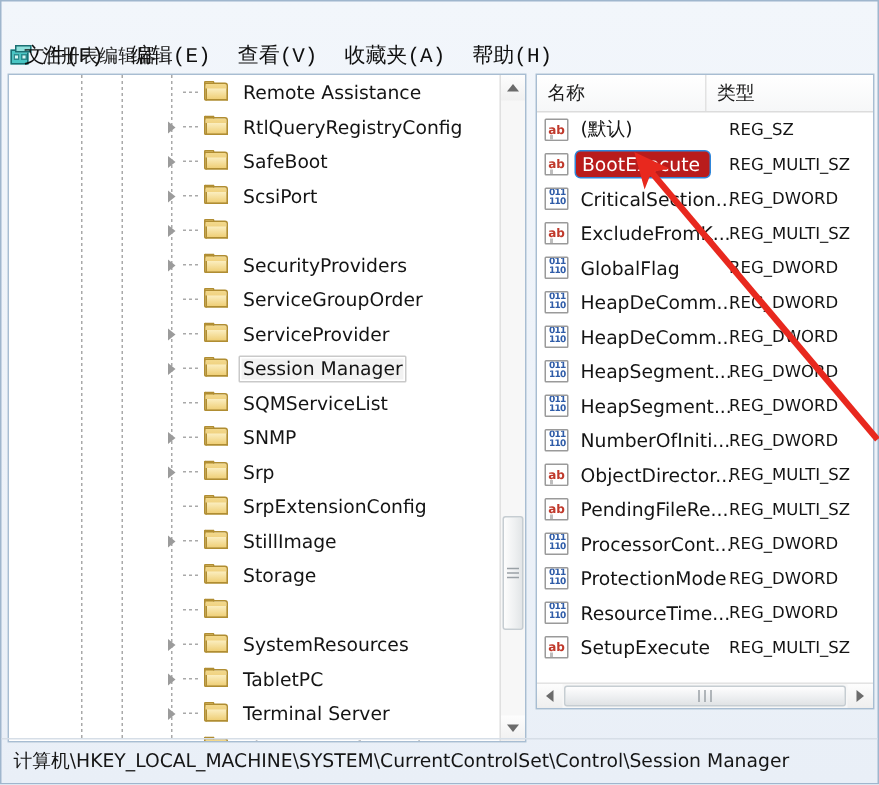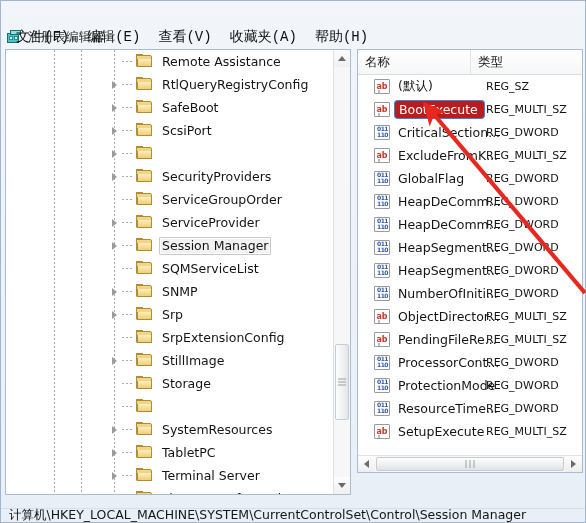--- a/index.html
+++ b/index.html
@@ -173,21 +173,21 @@
     font-size: 12.5px; color: #1a1a1a;
     display: flex; align-items: center; padding-left: 7px;
     box-sizing: border-box; position: relative;
   }
   #col-name { width: 112px; }
   #col-type { flex: 1 1 auto; border-left: 1px solid #e2e2e2; }
 
   #list-rows { position: absolute; left: 0; top: 25px; right: 0; }
   .list-row {
     height: 23px; display: flex; align-items: center;
-    padding-left: 16px; box-sizing: border-box; white-space: nowrap;
+    padding-left: 5px; box-sizing: border-box; white-space: nowrap;
   }
   .vicon {
     position: relative; width: 16px; height: 15px; flex: 0 0 auto;
     background: #ffffff; border: 1px solid #9a9a9a; box-sizing: border-box;
     border-radius: 1px;
     font-size: 8px; line-height: 13px; text-align: center;
     font-family: "DejaVu Sans", "Liberation Sans", sans-serif;
     font-weight: bold;
     overflow: hidden;
   }
@@ -242,21 +242,21 @@
     border: 1px solid #c6cdd2; border-radius: 2px; box-sizing: border-box;
   }
   .hgrip {
     position: absolute; left: 50%; top: 50%; transform: translate(-50%,-50%);
     width: 9px; height: 8px; display: flex; justify-content: space-between;
   }
   .hgrip i { width: 1px; background: #9aa1a6; }
 
   
   #statusbar {
-    position: absolute; left: 0; bottom: 0; width: 584px; height: 14px;
+    position: absolute; left: 0; bottom: 0; width: 584px; height: 30px;
     display: flex; align-items: center;
     padding-left: 8px; box-sizing: border-box;
     border-top: 1px solid #d6dee7;
   }
   #status-text {
     font-size: 12.5px; color: #151515; white-space: nowrap;
   }
 
   
   #annotation {

